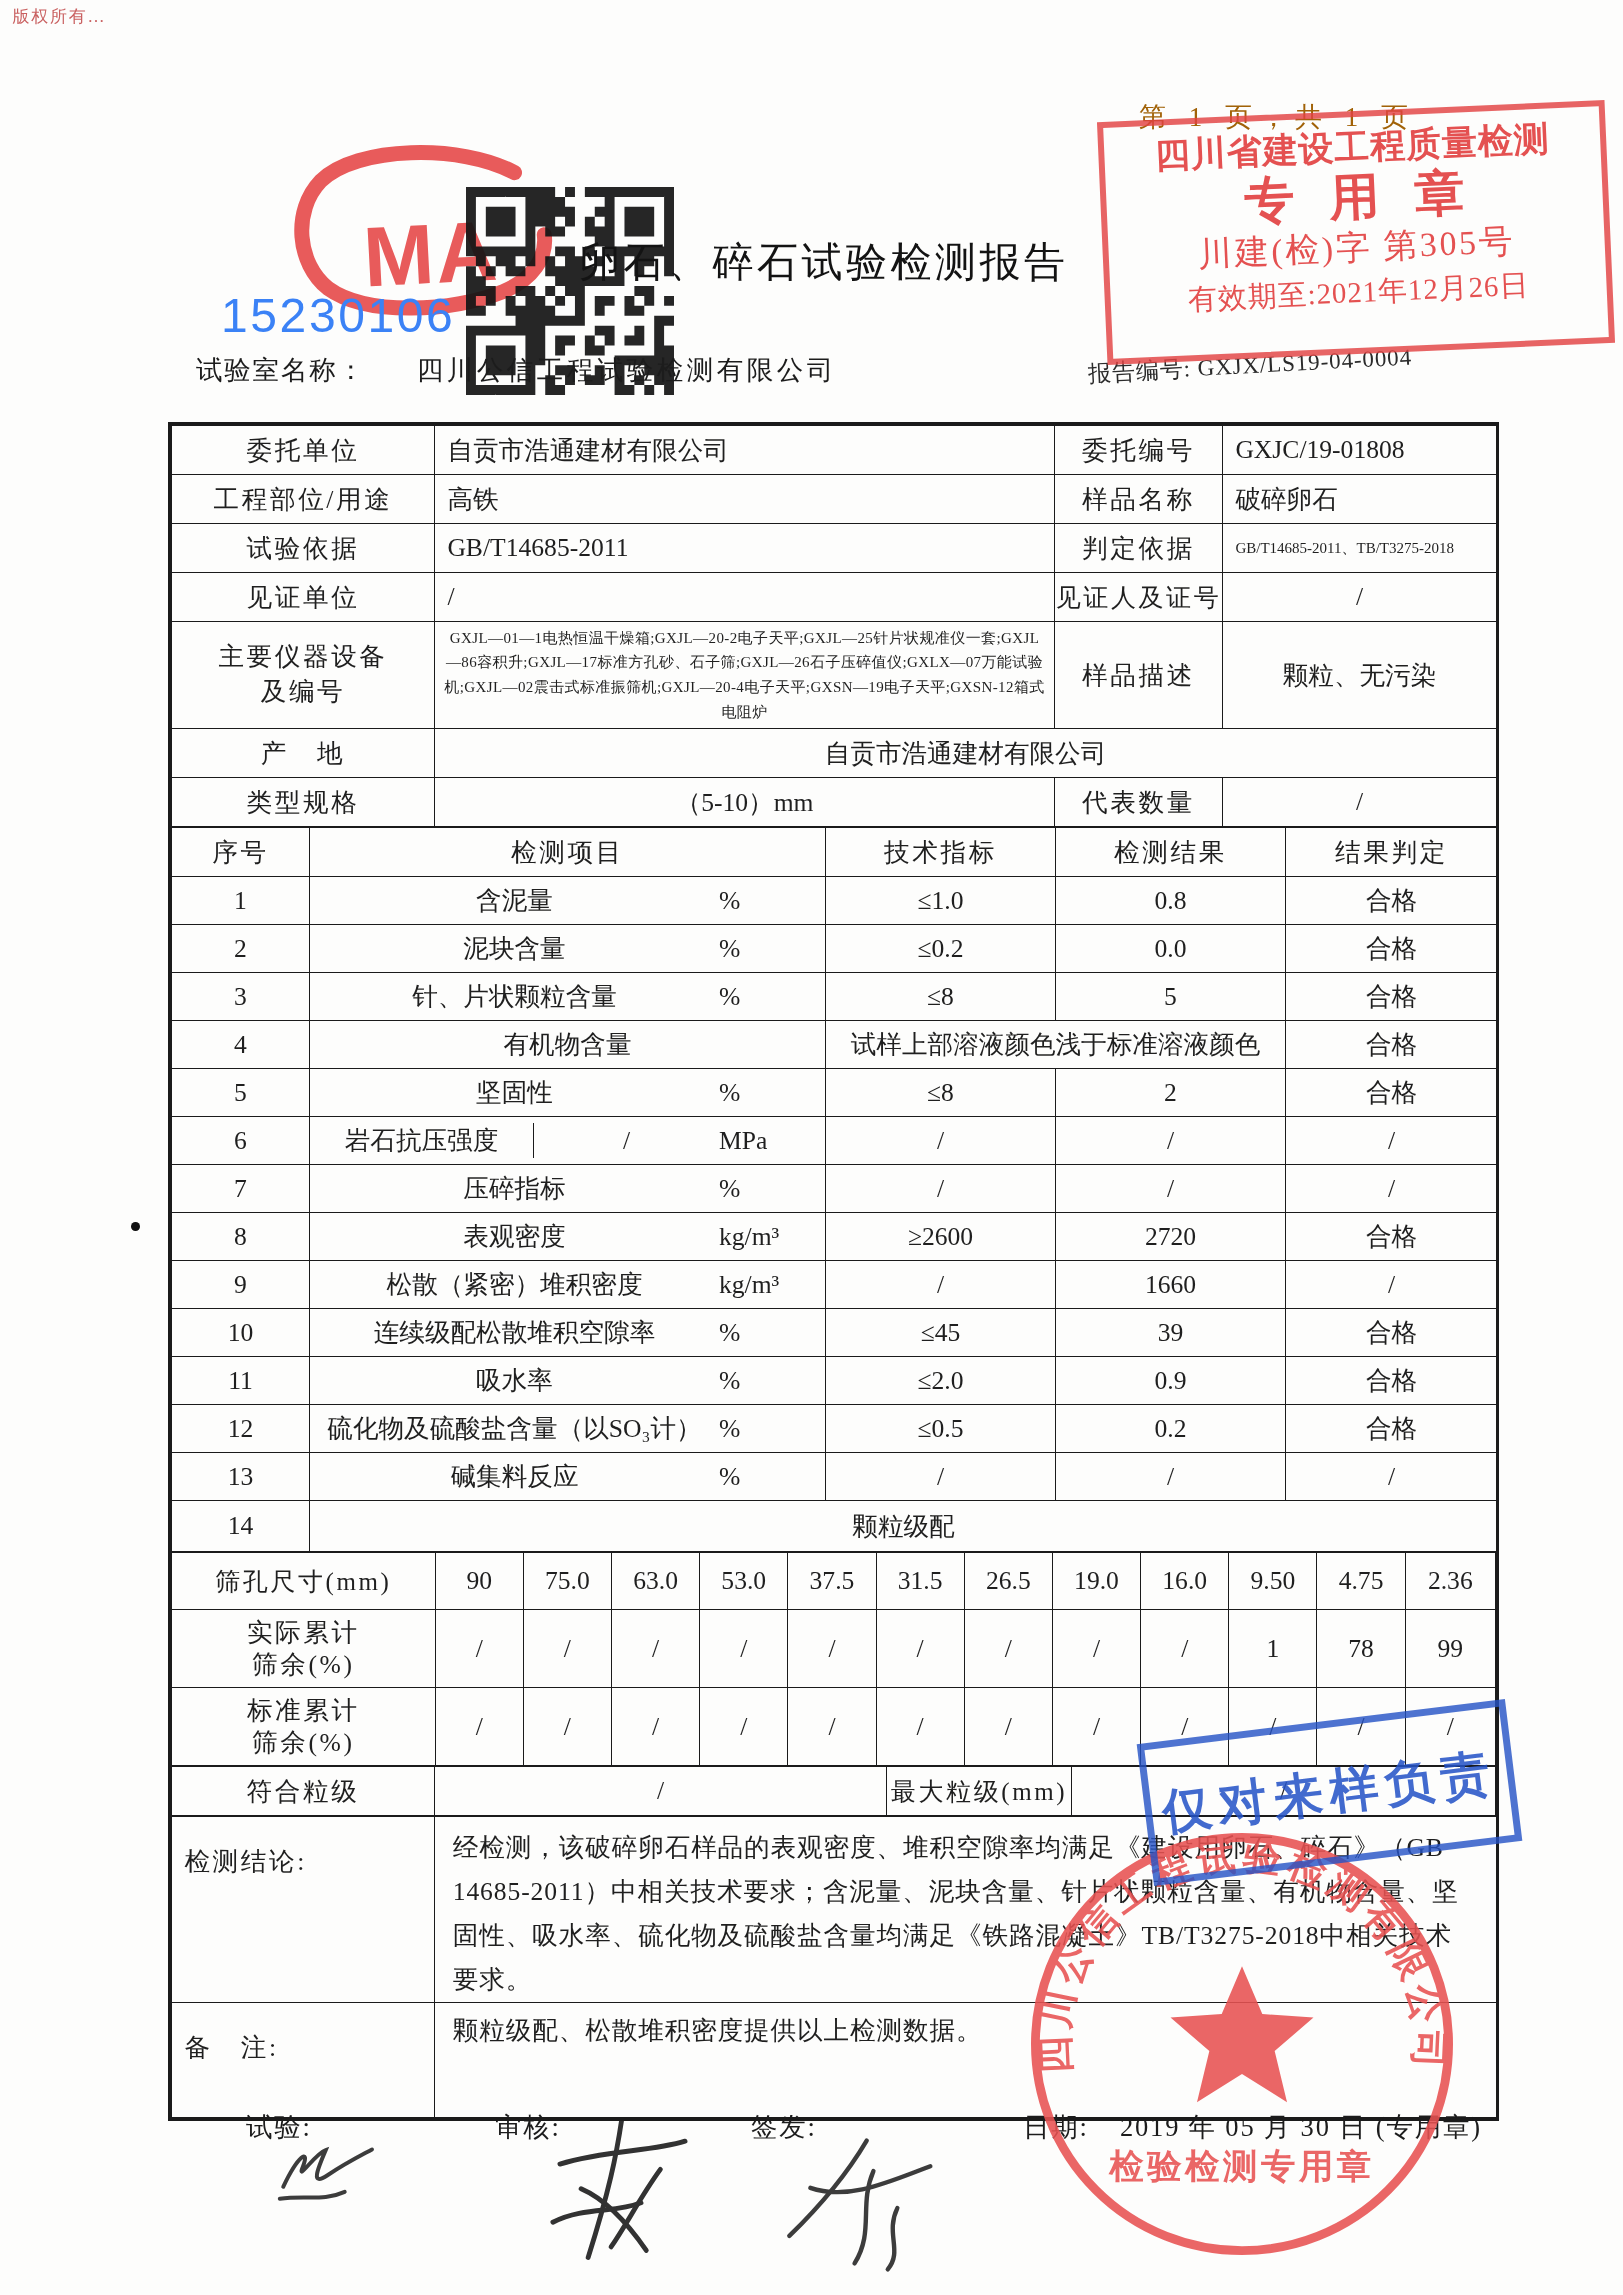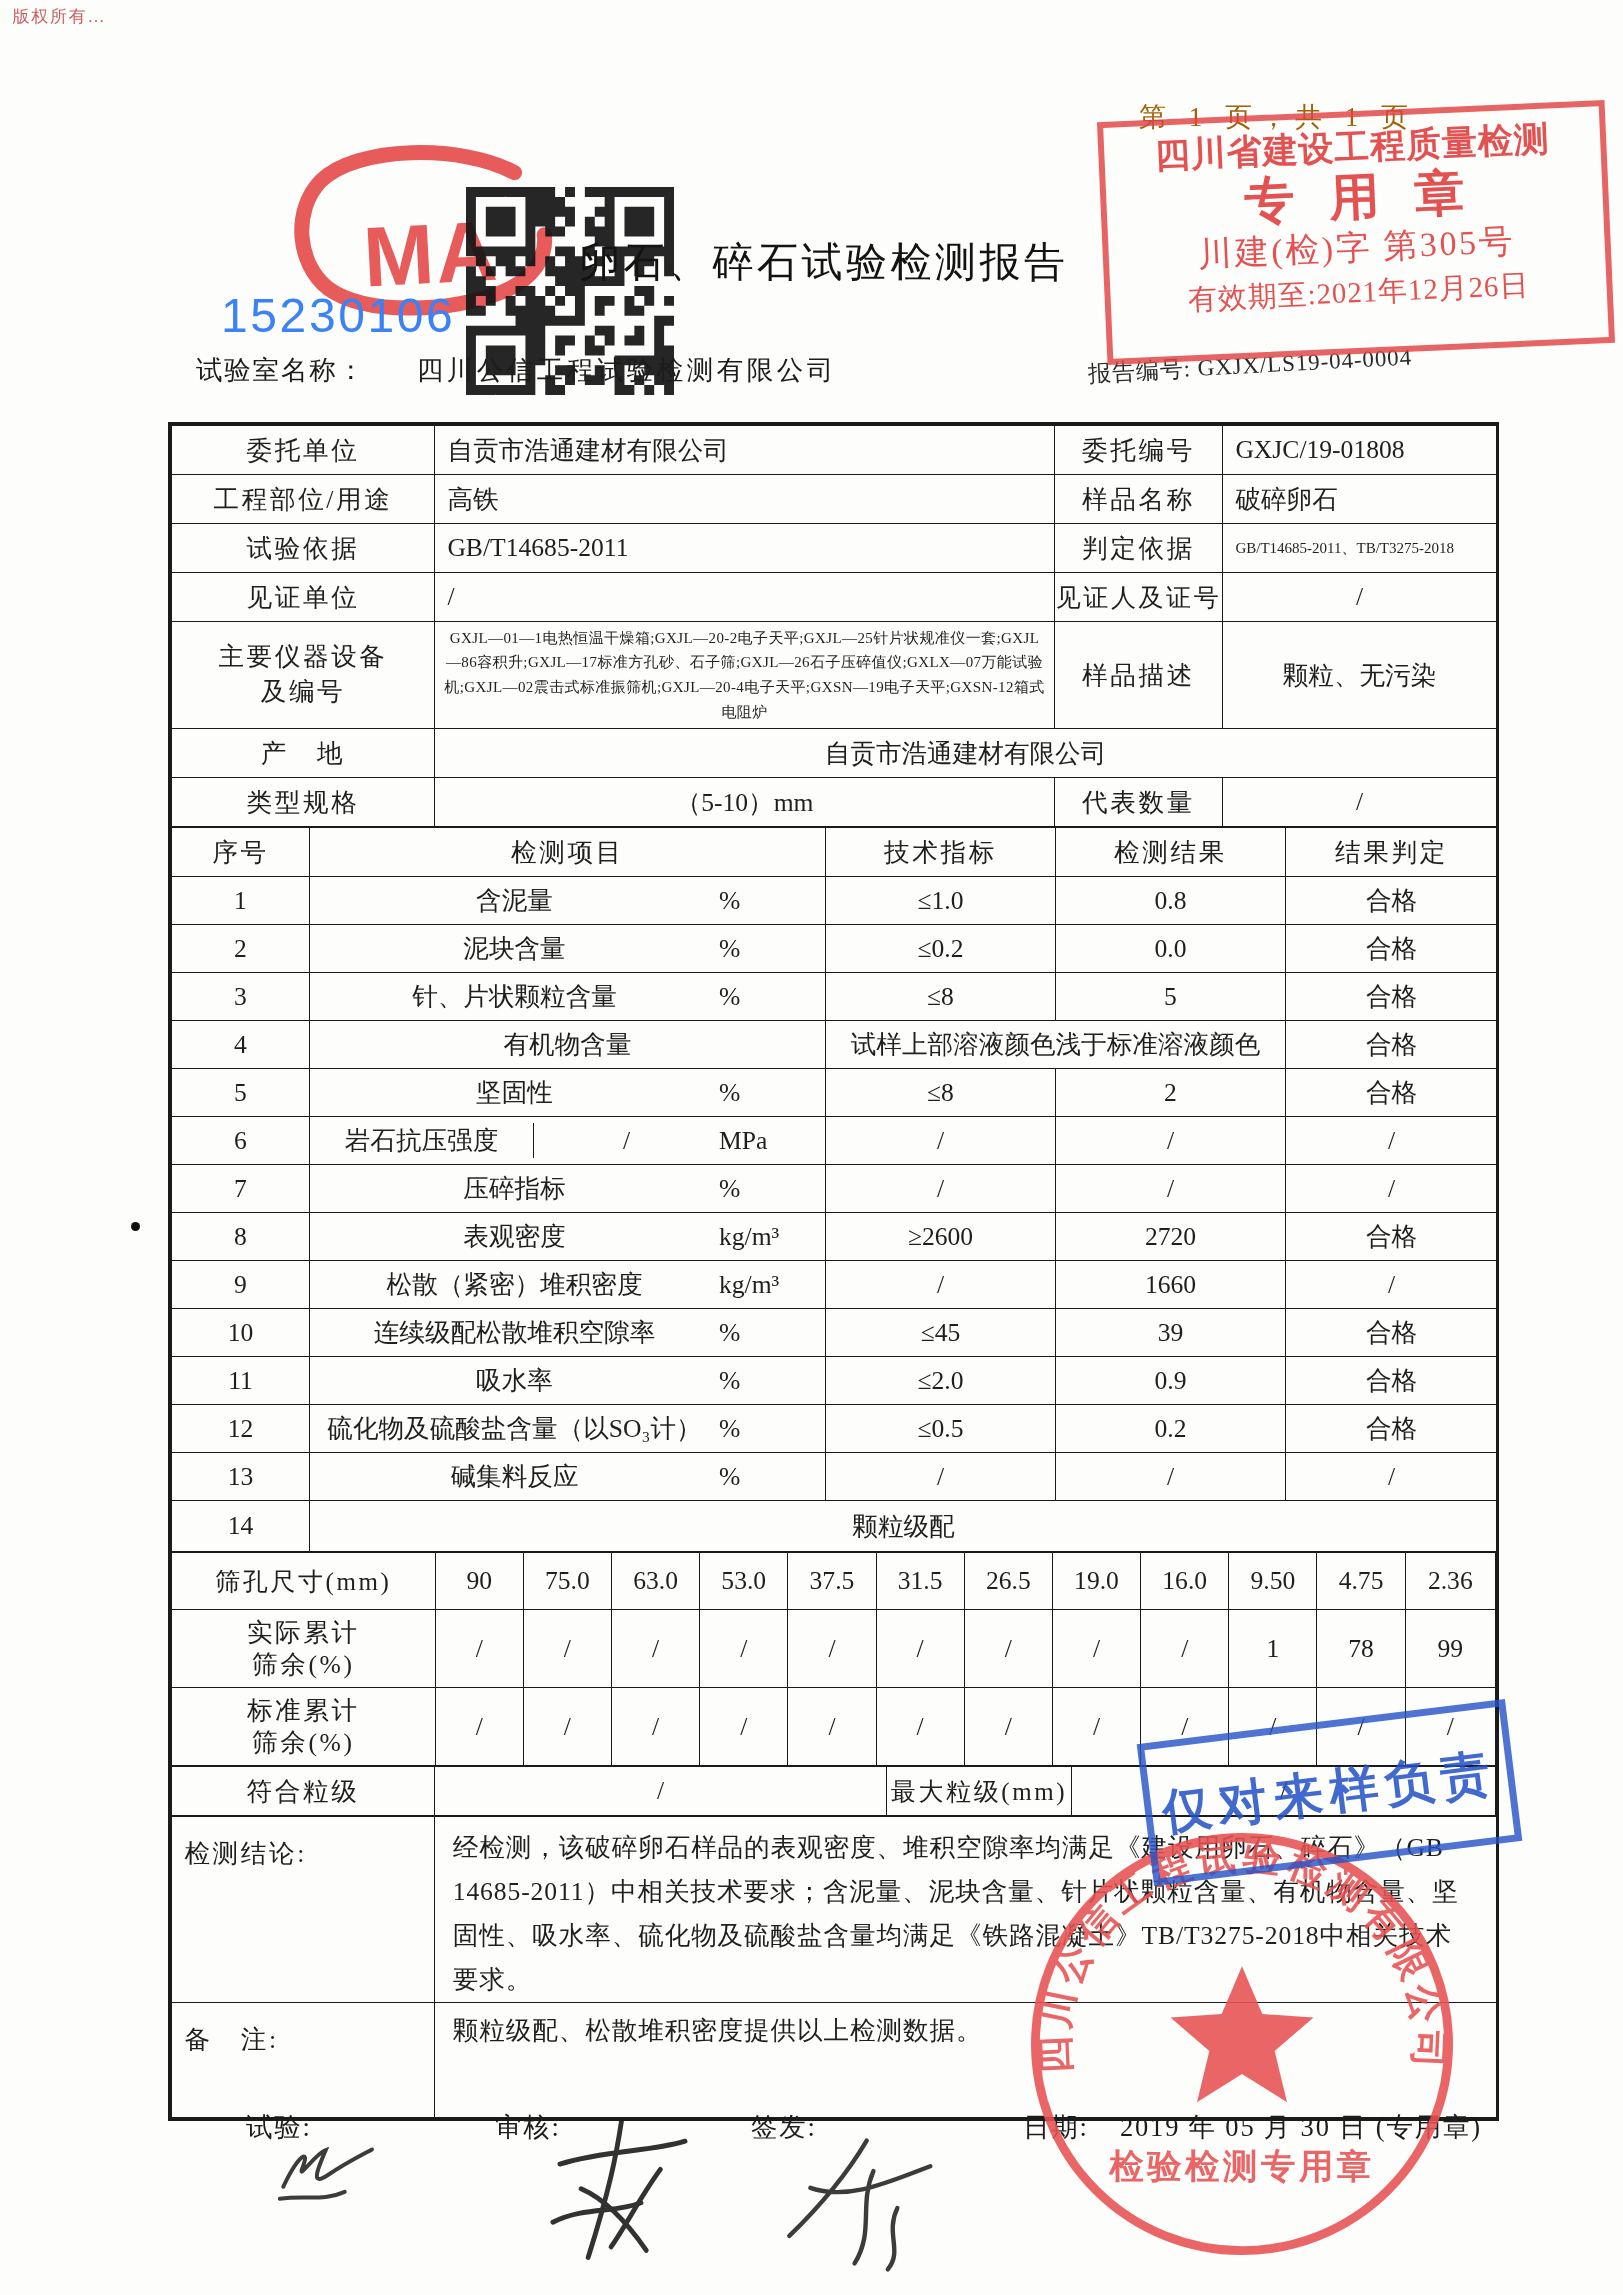--- a/index.html
+++ b/index.html
@@ -39,21 +39,21 @@
   .val-left{text-align:left;padding-left:12.4px;}
   .small{font-size:15px;}
   .pre{white-space:pre-line;line-height:1.25;}
   .equip{font-size:15px;line-height:1.65;text-align:center;padding:3.5px 8.8px;letter-spacing:0.4px;}
   .item-cell{position:relative;}
   .item-flex{display:flex;align-items:center;height:100%;}
   .iname{flex:1;text-align:center;}
   .iunit{width:106px;text-align:left;flex:none;}
   .iname6{width:223px;flex:none;border-right:1.8px solid #1b1b1b;align-self:stretch;display:flex;align-items:center;justify-content:center;}
   .imid{flex:1;text-align:center;}
-  .concl-lab{vertical-align:top;padding-top:19px;letter-spacing:2.6px;margin-left:24px;}
+  .concl-lab{vertical-align:top;padding-top:27px;letter-spacing:2.6px;margin-left:24px;}
   .concl-text{text-align:left;vertical-align:top;padding:8.8px 17.7px 0 17.7px;line-height:1.72;letter-spacing:0.9px;}
   .remark-text{text-align:left;vertical-align:top;padding:10.6px 17.7px 0 17.7px;letter-spacing:0.9px;}
   .tall-label{line-height:1.35;}
 
   
   .footer{left:168px;top:2109px;width:1378px;height:35px;font-size:26.5px;}
   .footer span{position:absolute;letter-spacing:1.8px;}
   .f-test{left:78px;} .f-review{left:327px;} .f-issue{left:583px;} .f-date{left:855px;} .f-dateval{left:952px;letter-spacing:3.5px;}
 
   .dot{left:131px;top:1222px;width:8.8px;height:8.8px;background:#111;border-radius:50%;}

